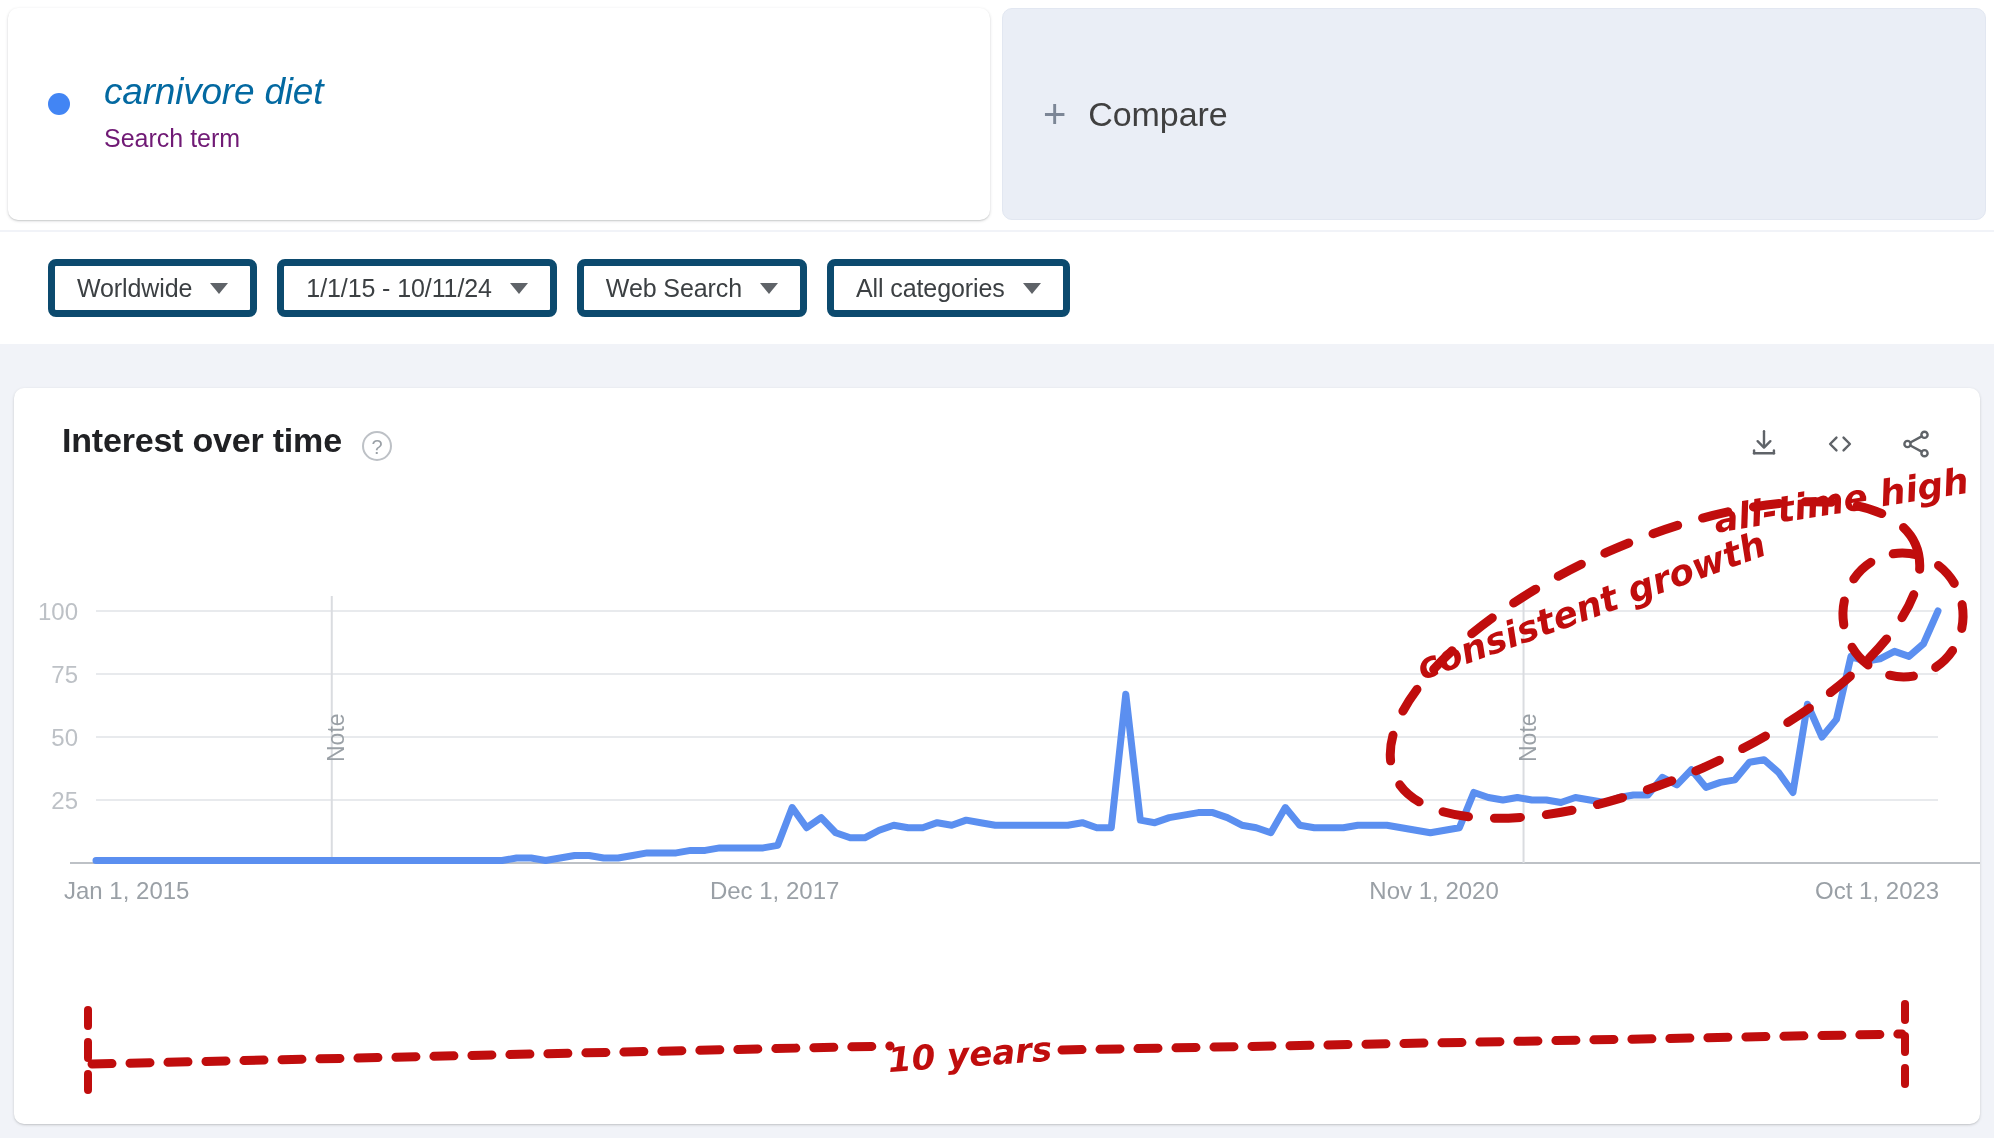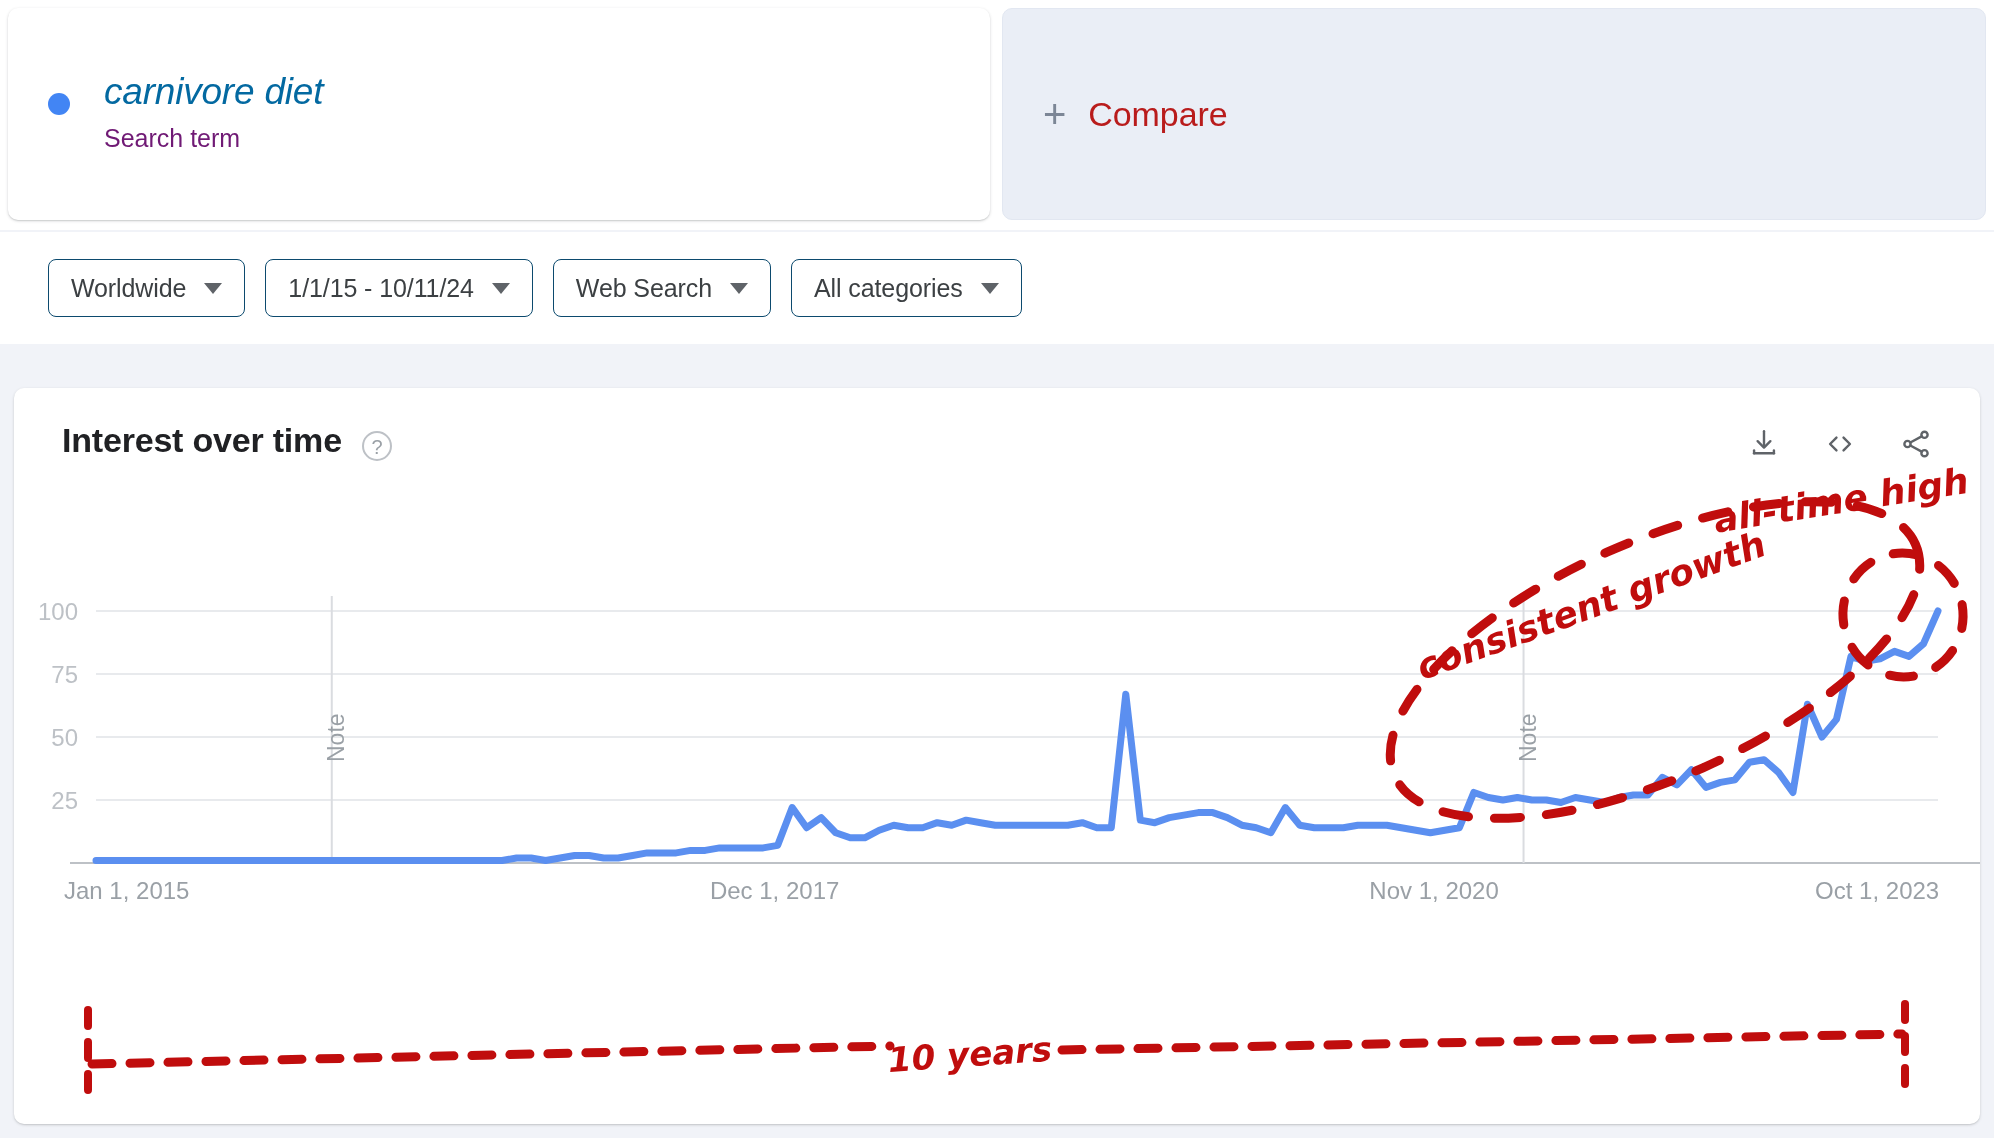--- a/index.html
+++ b/index.html
@@ -85,40 +85,40 @@
   }
   .compare-plus {
     font-size: 40px;
     line-height: 1;
     margin-right: 22px;
     font-weight: 300;
     color: #7c8696;
   }
   .compare-label {
     font-size: 34px;
-    color: #b91c1c;
+    color: #404040;
     letter-spacing: -0.1px;
     text-align: right;
   }
 
   
   .filter-bar {
     position: absolute;
     left: 0; top: 232px;
     width: 1994px;
     height: 112px;
     background: #ffffff;
     display: flex;
     align-items: center;
     padding-left: 48px;
     box-sizing: border-box;
   }
   .chip {
     height: 58px;
-    border: 1px solid #0c4a6e;
+    border: 7px solid #0c4a6e;
     border-radius: 8px;
     background: #fff;
     display: flex;
     align-items: center;
     padding: 0 22px;
     margin-right: 20px;
     cursor: pointer;
     box-sizing: border-box;
   }
   .chip-label {

